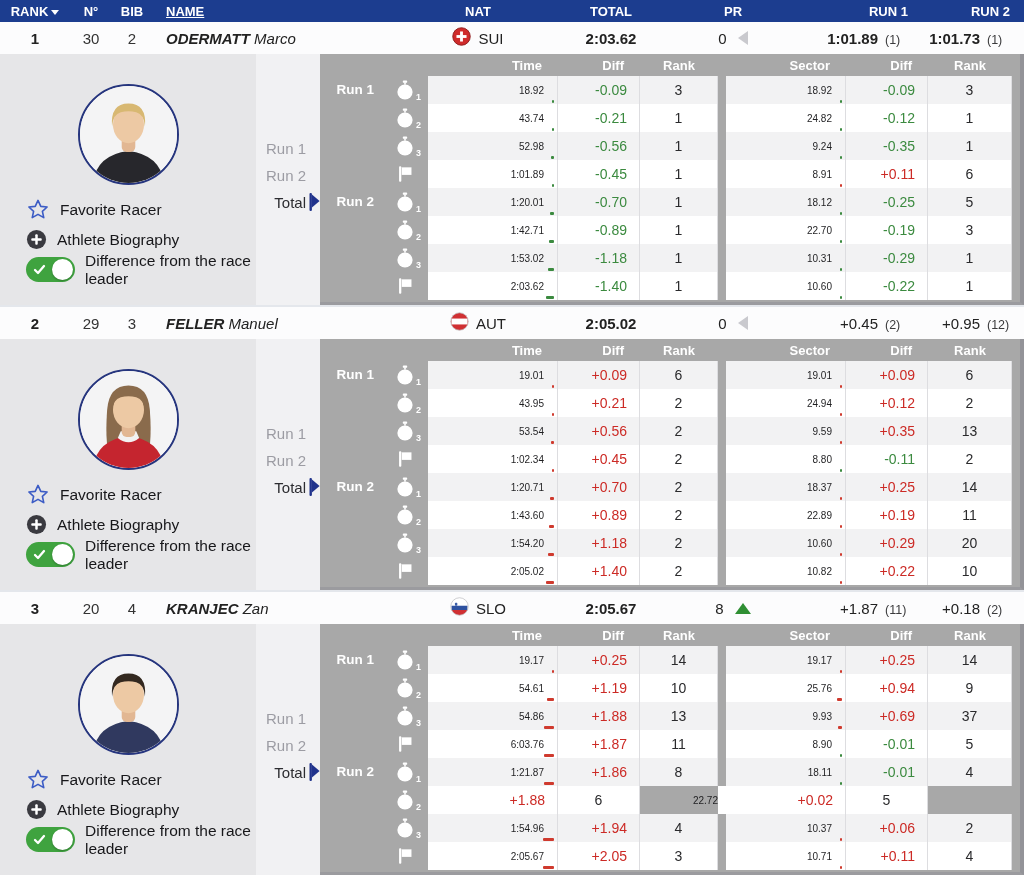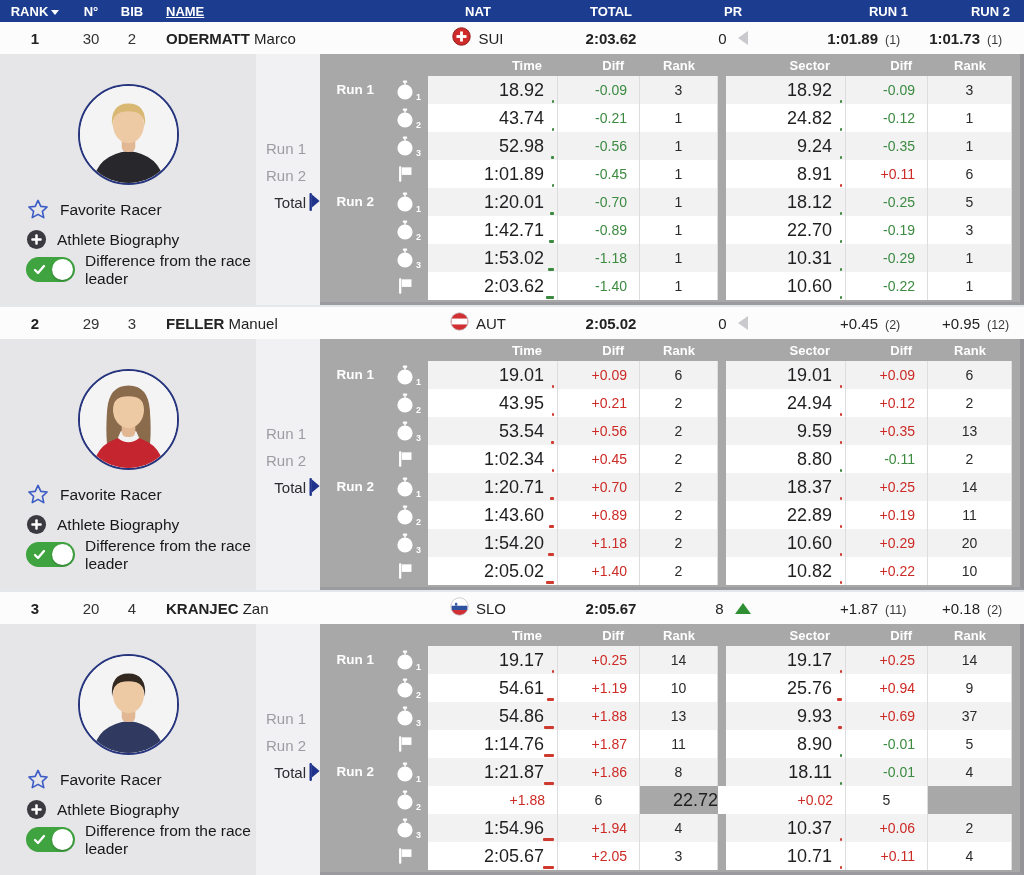--- a/index.html
+++ b/index.html
@@ -13,21 +13,21 @@
   .hc{text-align:center;}
   .hl{text-align:left;text-decoration:underline;}
   .hr{text-align:right;padding-right:8px;}
   .sort-tri{display:inline-block;width:0;height:0;border-left:4px solid transparent;border-right:4px solid transparent;border-top:5px solid #fff;margin-left:3px;vertical-align:middle;}
 
   
   .racer-row{height:32px;background:#fcfcfd;font-size:15px;cursor:pointer;}
   .racer-block + .racer-block .racer-row{border-top:2px solid #e4e7ec;}
   .racer-row .rank{text-align:center;font-weight:bold;}
   .racer-row .num,.racer-row .bibc{text-align:center;color:#333;}
-  .namec{padding-left:14px;}
+  .namec{padding-left:14px;font-style:italic;}
   .surname{font-weight:bold;}
   .natc{display:flex;align-items:center;gap:7px;justify-content:center;}
   .totalc{text-align:center;font-weight:bold;}
   .prc{display:flex;align-items:center;justify-content:center;gap:11px;}
   .pr-ind{display:inline-block;width:0;height:0;}
   .pr-ind.steady{border-top:7px solid transparent;border-bottom:7px solid transparent;border-right:10px solid #c9c9ce;}
   .pr-ind.up{border-left:8px solid transparent;border-right:8px solid transparent;border-bottom:11px solid #2f8f33;}
   .runc{display:flex;justify-content:flex-end;align-items:baseline;padding-right:6px;}
   .runrank{font-size:12.5px;color:#3a3a3c;margin-left:7px;min-width:25px;text-align:left;}
   .racer-block:nth-of-type(1) .runval{font-weight:bold;}
@@ -51,21 +51,21 @@
   
   .table-panel{flex:1;background:#a8a8a8;border-right:4px solid #939398;border-bottom:3px solid #9b9b9f;box-sizing:border-box;}
   .dgrid{display:grid;grid-template-columns:62px 46px 130px 82px 78px 8px 120px 82px 84px;}
   .thead{height:22px;align-items:center;color:#fff;font-size:13px;font-weight:bold;}
   .thead .ha{text-align:right;padding-right:16px;}
   .thead .hb{text-align:center;}
   .drow{height:28px;align-items:stretch;}
   .cell{display:flex;align-items:center;border-right:1px solid #dddde0;font-size:14px;color:#2a2a2c;position:relative;}
   .drow:nth-child(odd) .cell{background:#f2f2f3;}
   .drow:nth-child(even) .cell{background:#fff;}
-  .cell.t{justify-content:flex-end;padding-right:13px;font-size:18px;color:#1f1f21;}
+  .cell.t{justify-content:flex-end;padding-right:13px;font-size:10px;color:#1f1f21;}
   .cell.d{justify-content:flex-end;padding-right:12px;}
   .cell.r{justify-content:center;}
   .gapc{background:transparent;}
   .runlab{color:#fff;font-weight:bold;font-size:13.5px;text-align:right;padding-right:8px;line-height:28px;white-space:nowrap;}
   .icn{display:flex;align-items:center;justify-content:center;}
   .swwrap{position:relative;display:inline-flex;}
   .swwrap .sub{position:absolute;right:-6px;bottom:-2px;color:#fff;font-size:9px;font-weight:bold;}
   .tick{position:absolute;bottom:1px;right:3px;height:3.5px;border-radius:1px;}
   .pos{color:#cc2a25;}
   .neg{color:#3b8a3f;}
@@ -889,21 +889,21 @@
 
   <div class="drow dgrid">
     <div class="runlab"></div>
     <div class="icn">
                 <svg width="18" height="18" viewBox="0 0 20 20" fill="#fff">
                   <rect x="3.4" y="1.5" width="2.5" height="17" rx="1"></rect>
                   <path d="M6.4 2.6 h10.8 v8.4 h-10.8 z"></path>
                 </svg>
               </div>
     <div class="cell t">
-                <span>1:14.76</span>
+                <span>6:03.76</span>
                 <span class="tick" style="width: 10px; background: rgb(207, 58, 46);"></span>
               </div>
     <div class="cell d diffval pos">+1.87</div>
     <div class="cell r">11</div>
     <div class="gapc"></div>
     <div class="cell t">
                 <span>8.90</span>
                 <span class="tick" style="width: 2px; background: rgb(59, 138, 63);"></span>
               </div>
     <div class="cell d diffval neg">-0.01</div>

